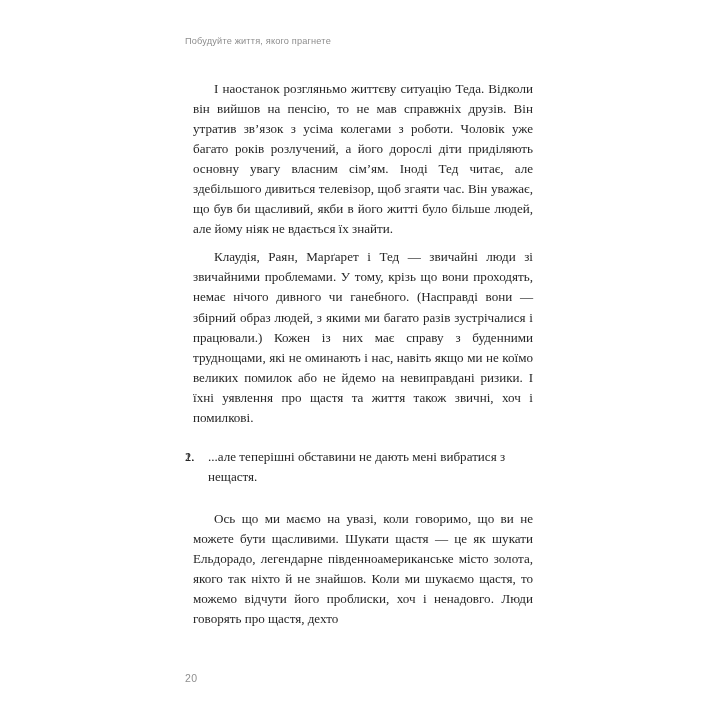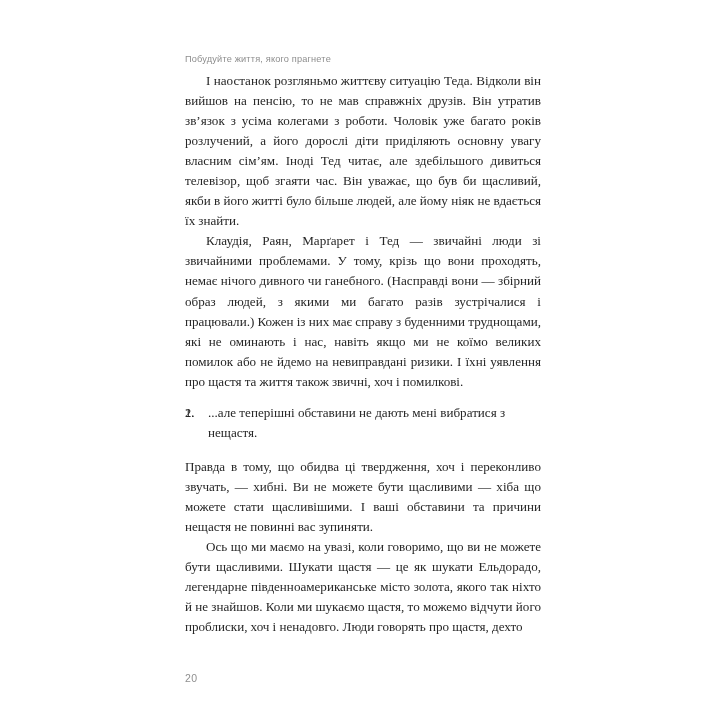--- a/index.html
+++ b/index.html
@@ -18,36 +18,35 @@
   }
   .running-head {
     position: absolute;
     left: 185px;
     top: 36px;
     font-family: "Liberation Sans", sans-serif;
     font-size: 9.2px;
     letter-spacing: 0.18px;
     color: #8d8d8d;
     white-space: nowrap;
-    margin-top: 18px;
   }
   .text-block {
     position: absolute;
     left: 185px;
     top: 71px;
     width: 356px;
   }
   .para {
     font-family: "Liberation Serif", "DejaVu Serif", serif;
     font-size: 13.1px;
     line-height: 20.05px;
     color: #262626;
     text-align: justify;
     text-justify: inter-word;
-    margin: 0;
+    margin: 8px;
     hyphens: manual;
     -webkit-hyphens: manual;
     word-spacing: -0.1px;
   }
   .para.indent {
     text-indent: 21px;
   }
   .para.noindent {
     text-indent: 0;
   }
@@ -110,21 +109,20 @@
         <span class="marker">1.</span>
       </li>
       <li>
         <span class="marker">2.</span>
         <span>...але теперішні обставини не дають мені вибратися з нещастя.</span>
       </li>
     </ol>
 
     <div class="gap-after-list"></div>
 
-    <p class="para noindent">Правда в тому, що обидва ці твердження, хоч і переконливо звучать, — хибні. Ви не можете бути щасливими — хіба що можете стати щасливішими. І ваші обставини та причини нещастя не повинні вас зупиняти.</p>
 
     <p class="para indent">Ось що ми маємо на увазі, коли говоримо, що ви не можете бути щасливими. Шукати щастя — це як шукати Ельдорадо, легендарне південноамериканське місто золота, якого так ніхто й не знайшов. Коли ми шукаємо щастя, то можемо відчути його проблиски, хоч і ненадовго. Люди говорять про щастя, дехто</p>
 
   </div>
 
   <div class="folio">20</div>
 
 </div>
 
 </body></html>

